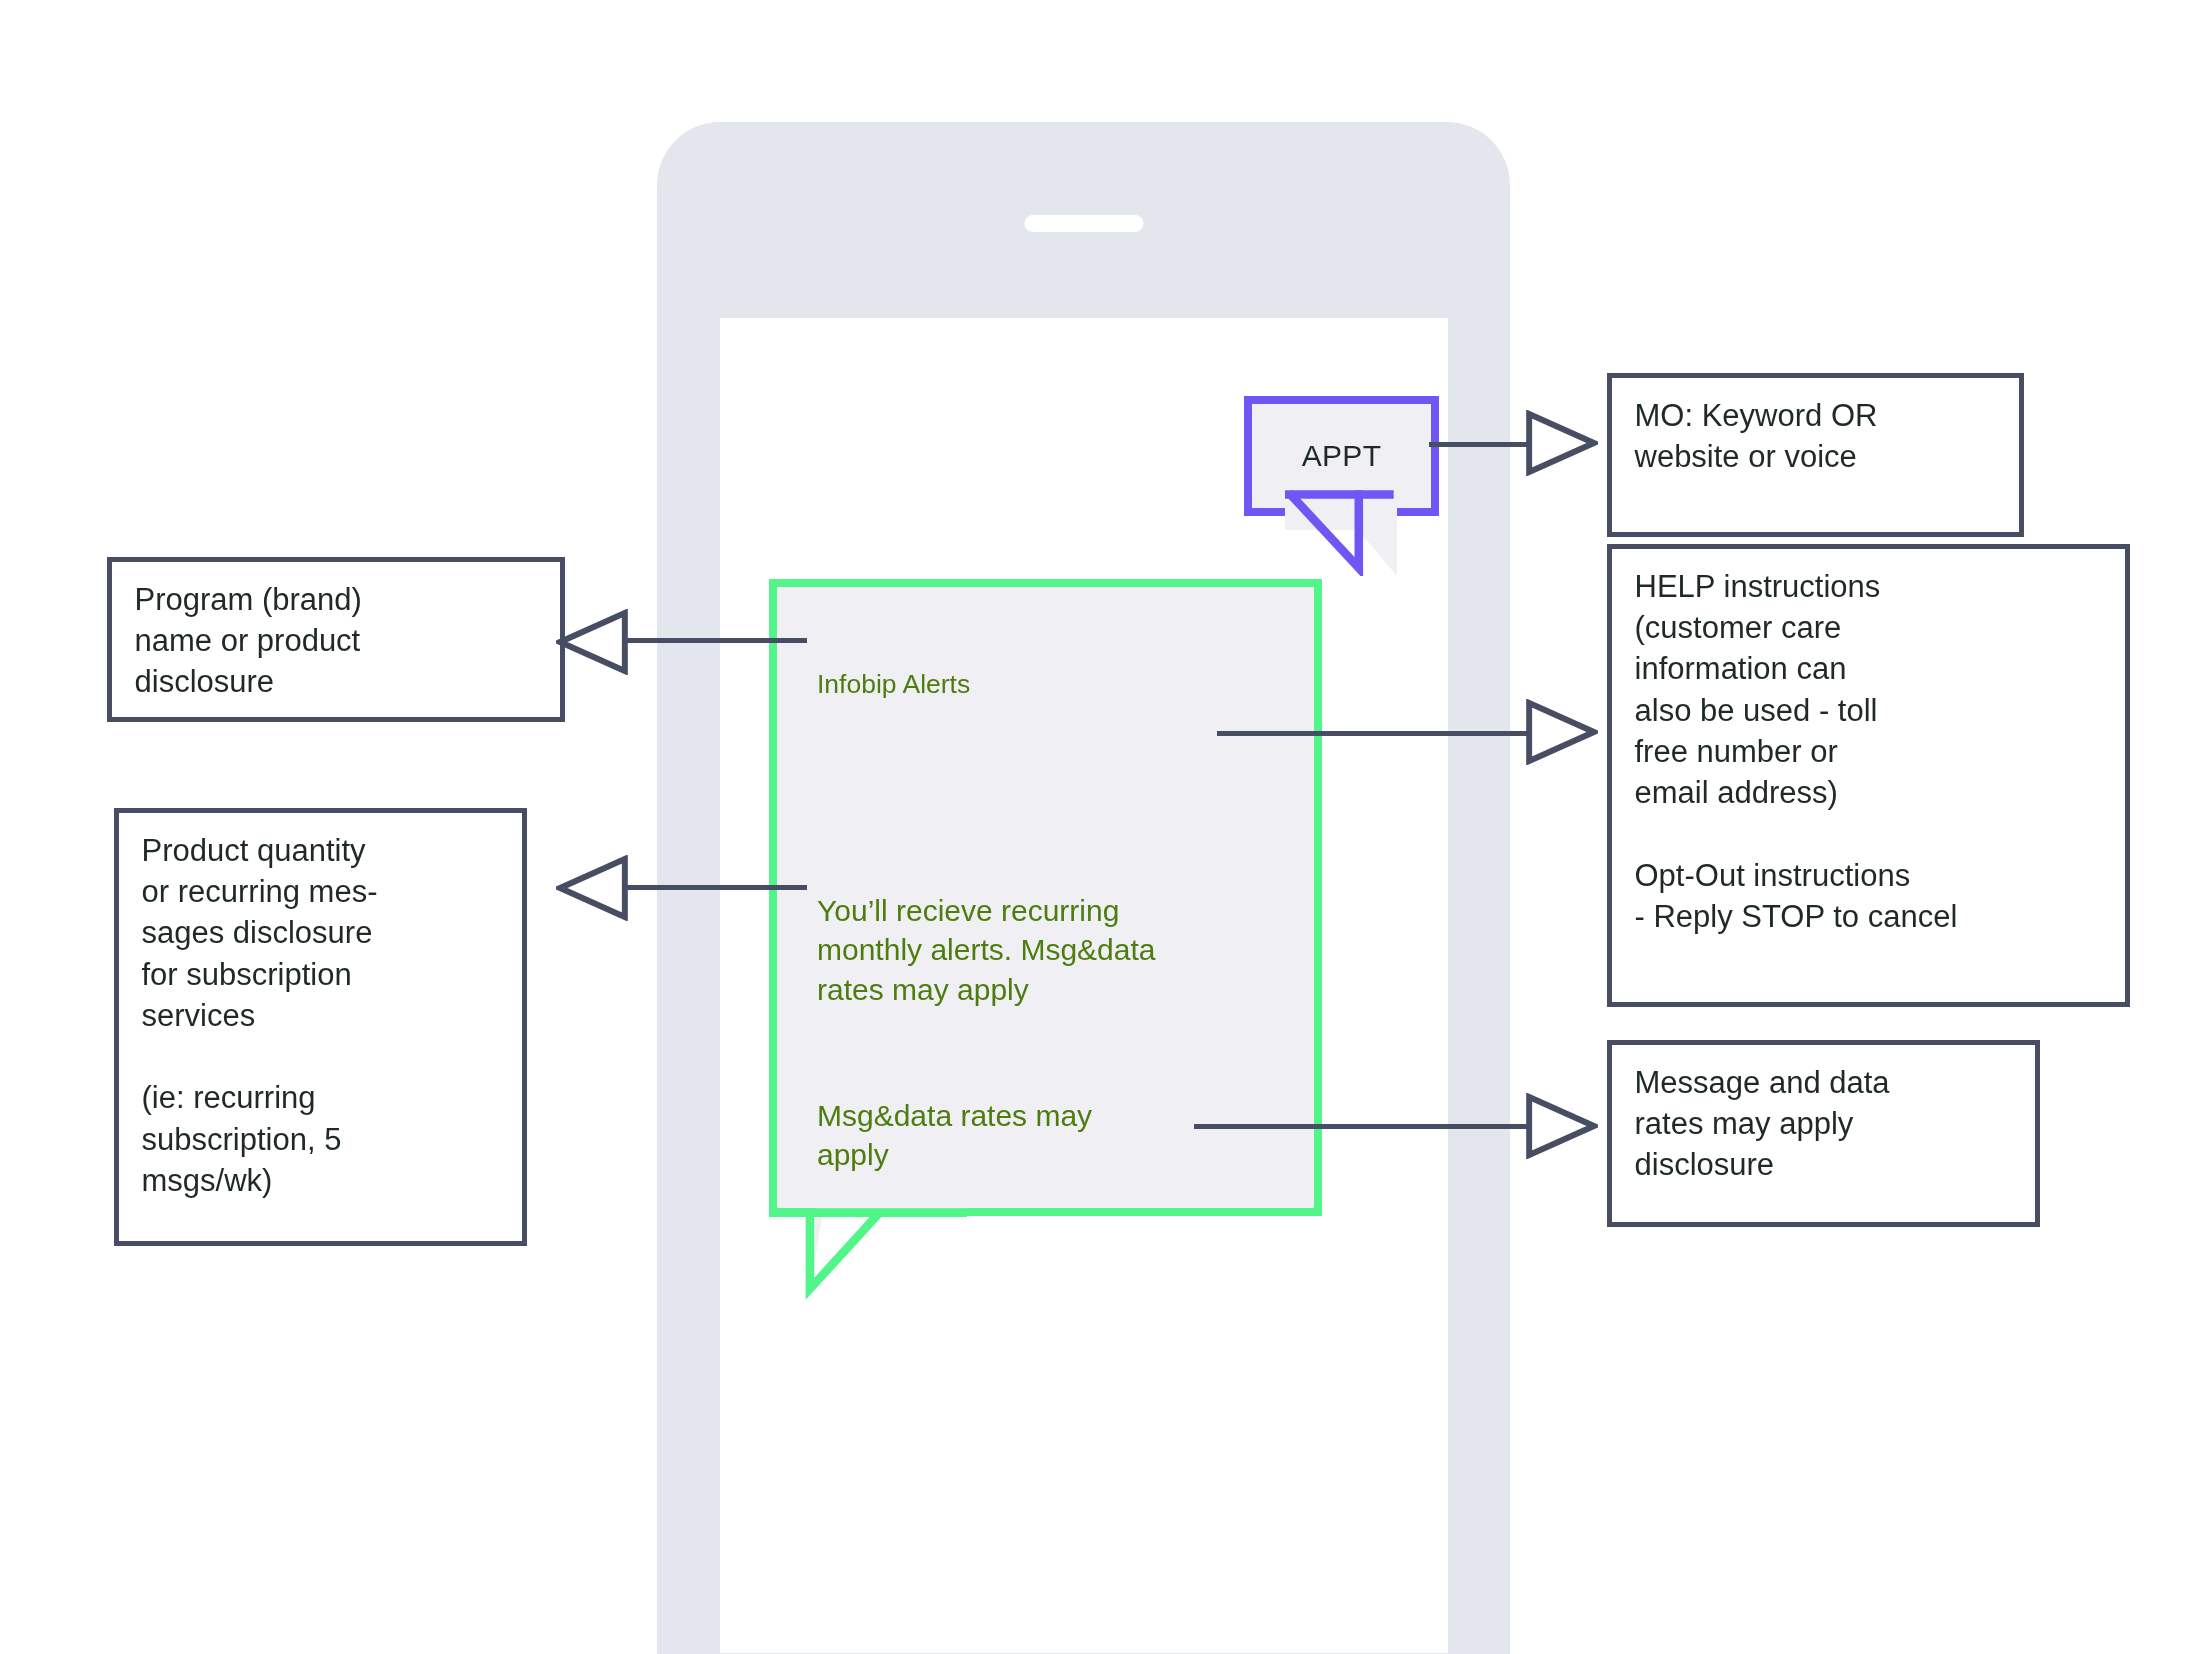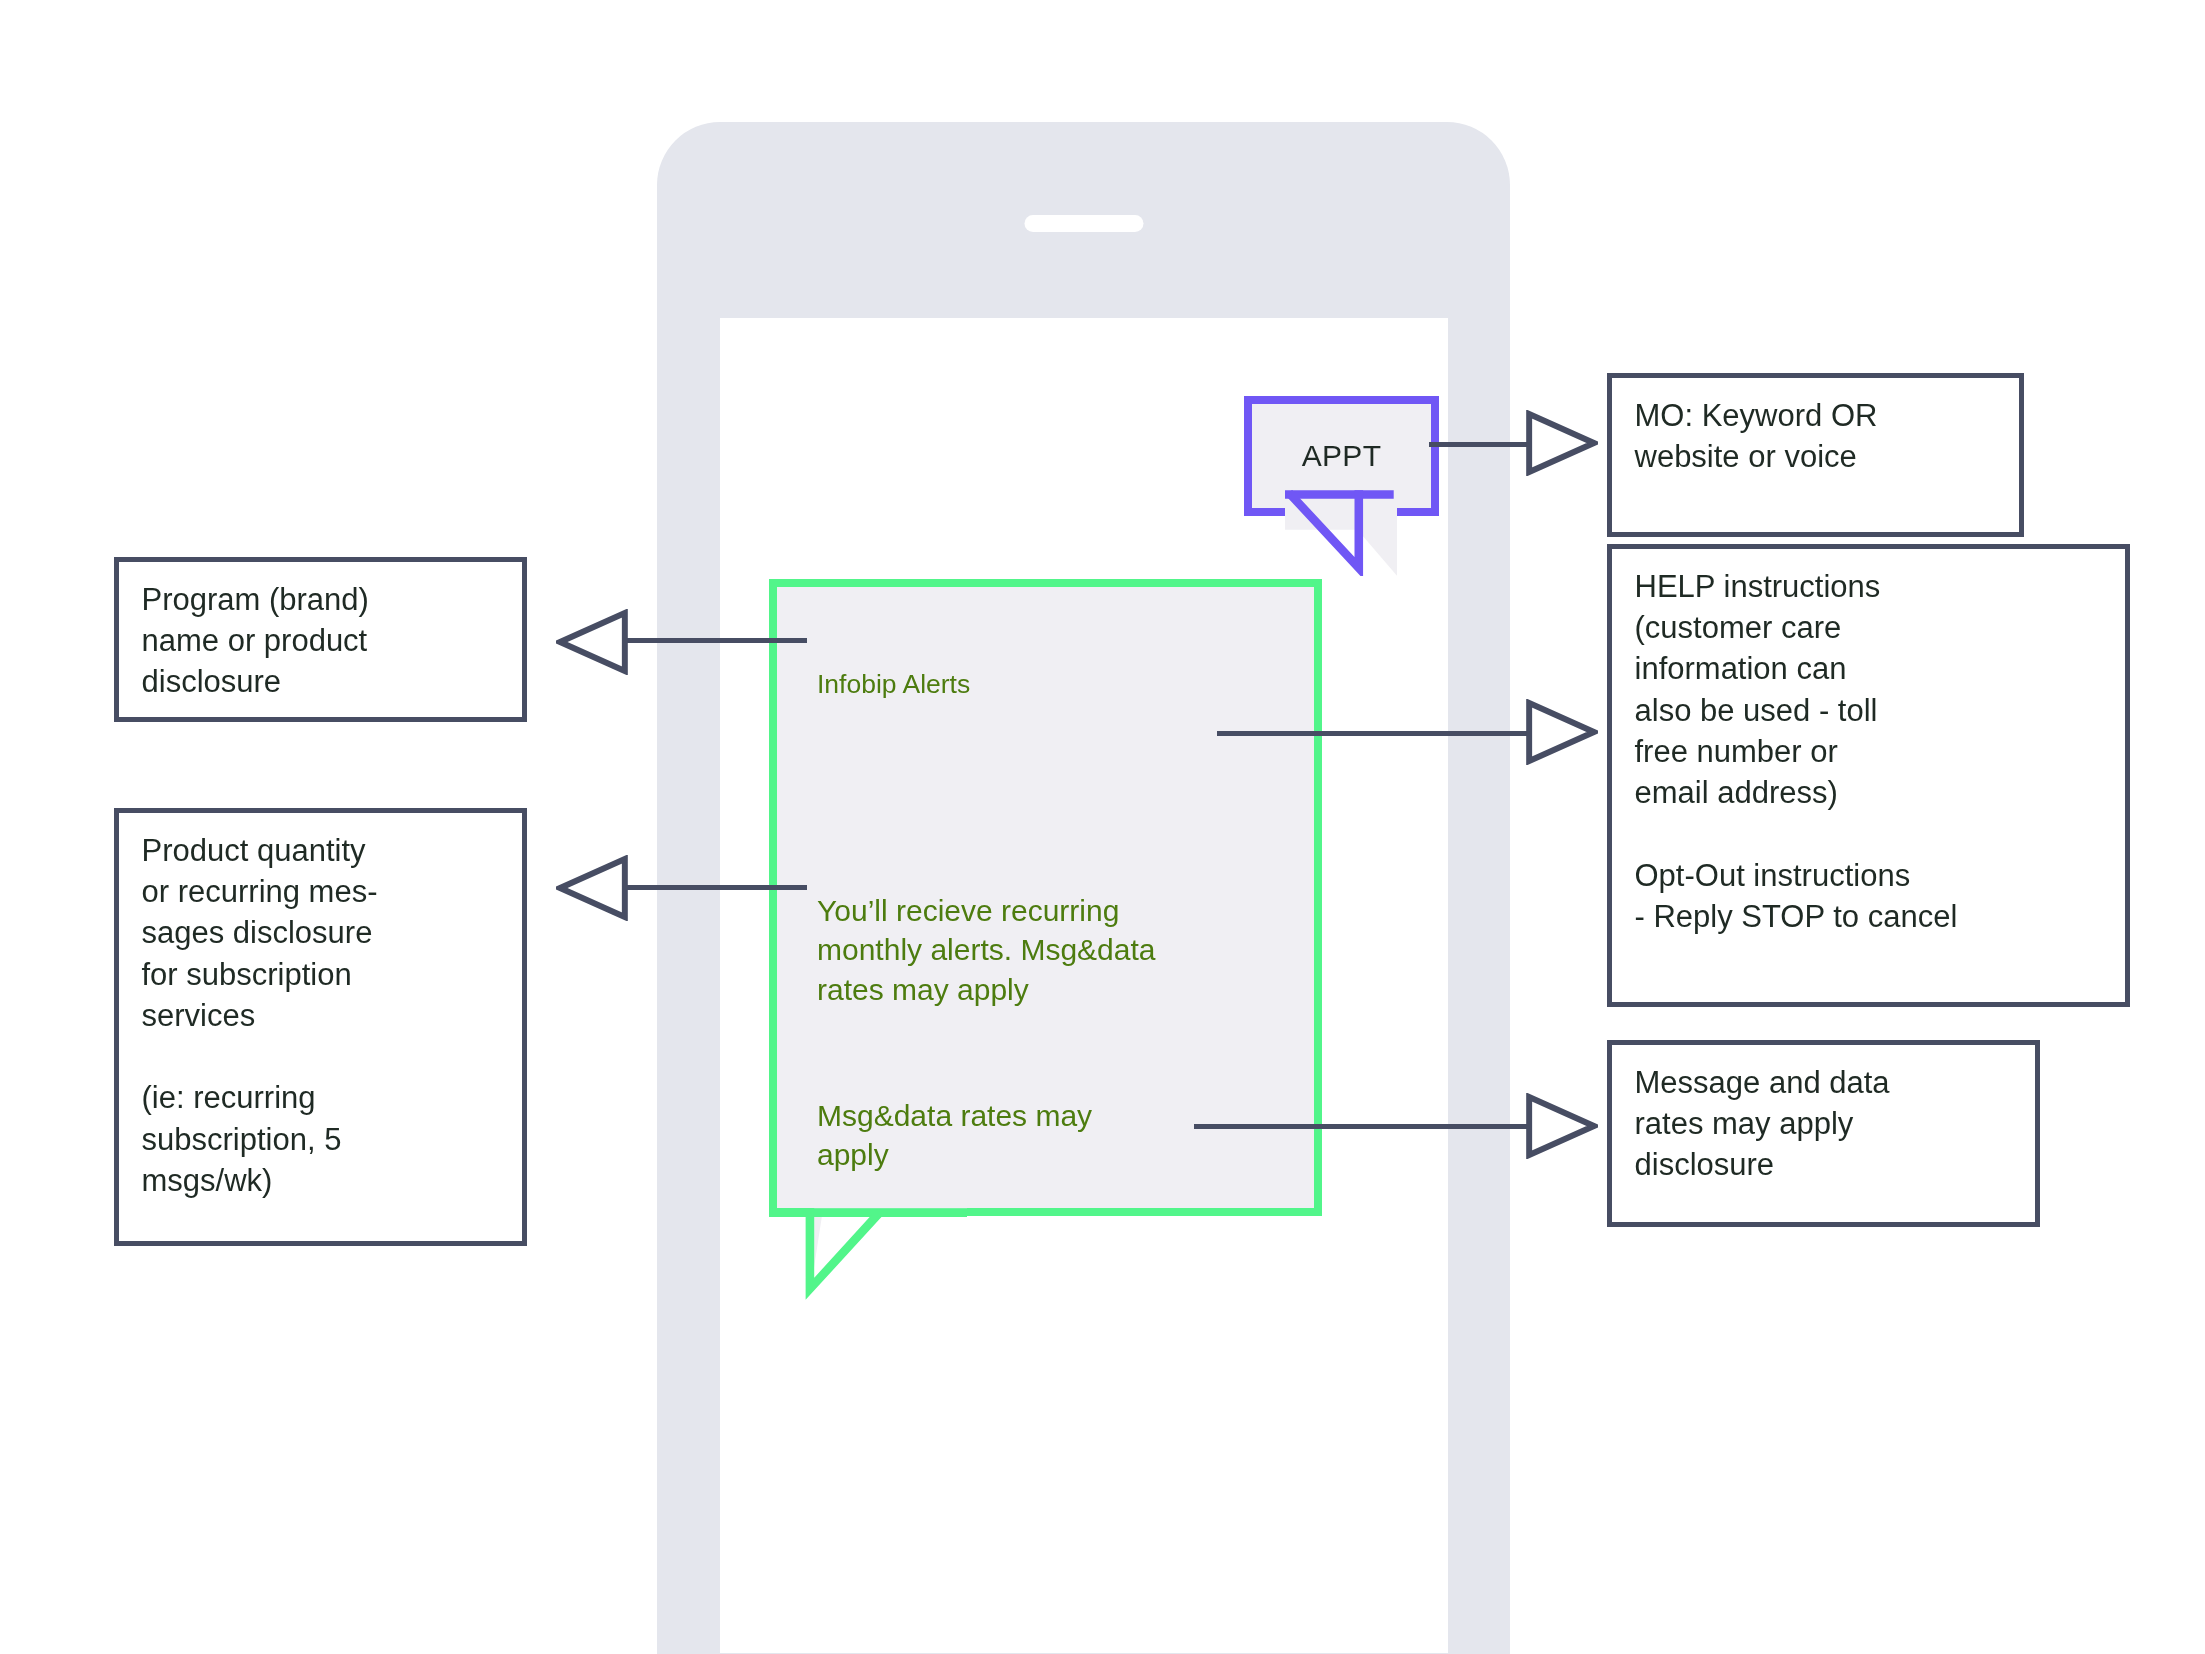--- a/index.html
+++ b/index.html
@@ -116,21 +116,21 @@
     box-sizing: border-box;
     border: 5.3px solid #474d63;
     background: #ffffff;
     font-size: 31px;
     line-height: 1.33;
     color: #1f2a24;
     white-space: pre-line;
     padding: 17px 22.5px;
   }
 
-  #anno-program   { left: 114px;  top: 557px;  width: 413px; height: 165px; }
+  #anno-program   { left: 107px;  top: 557px;  width: 458px; height: 165px; }
   #anno-quantity  { left: 114px;  top: 808px; width: 413px; height: 438px; }
   #anno-mo        { left: 1607px; top: 373px;  width: 417px; height: 164px; }
   #anno-help      { left: 1607px; top: 544px;  width: 523px; height: 463px; }
   #anno-rates     { left: 1607px; top: 1040px; width: 433px; height: 187px; }
   .conn-line {
     position: absolute;
     height: 4.6px;
     background: #474d63;
   }
   .arrowhead { position: absolute; }

